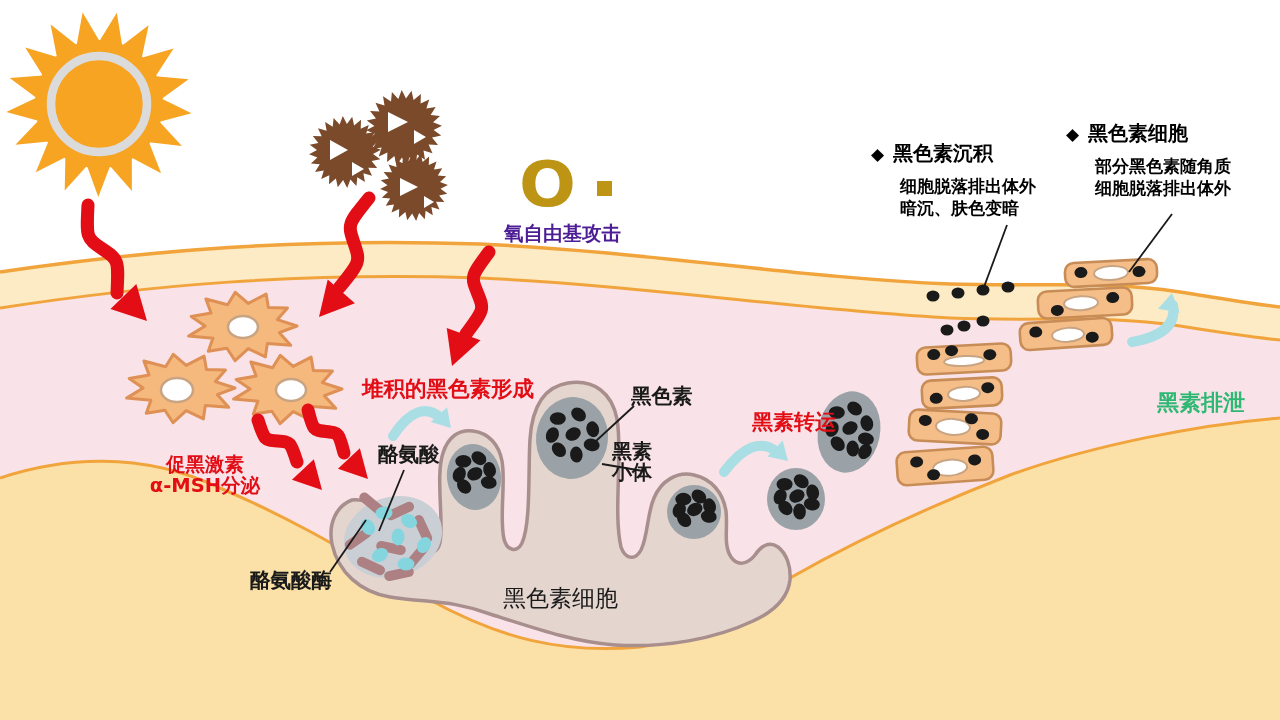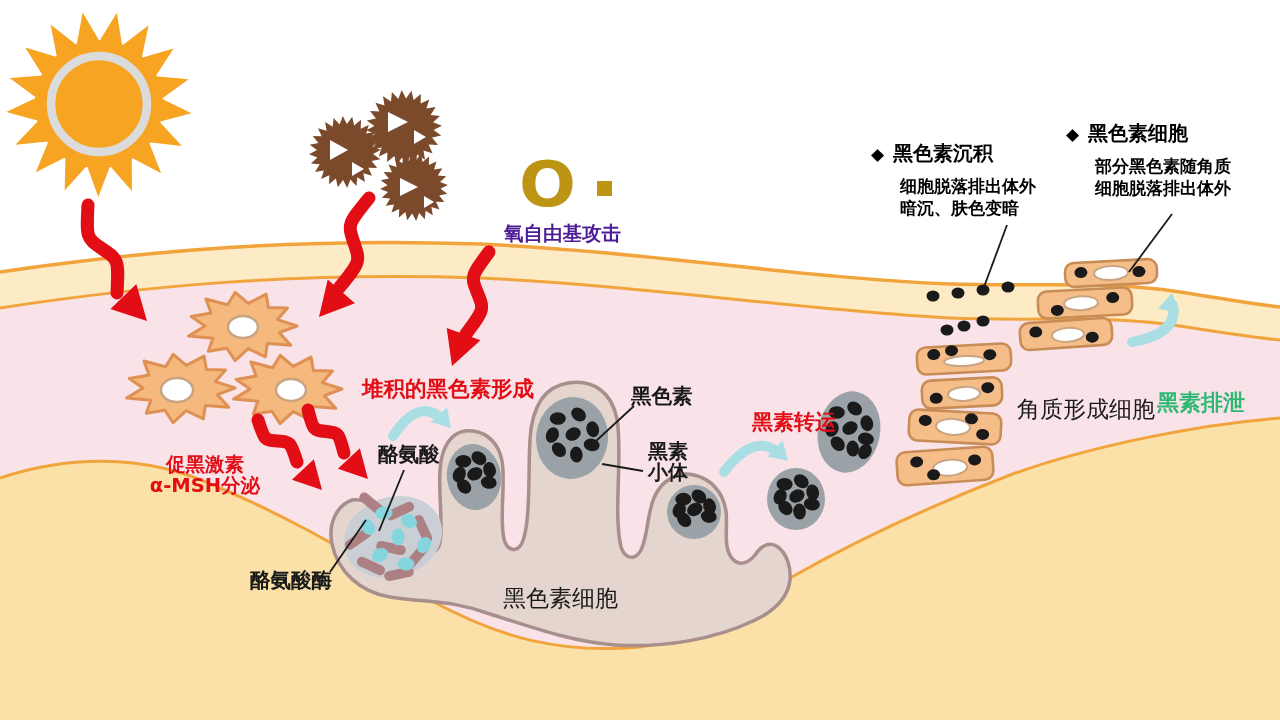--- a/index.html
+++ b/index.html
@@ -248,23 +248,22 @@
 α-MSH分泌</div>
 
   <div class="txt b red" style="left:362px;top:376px;font-size:21.5px;">堆积的黑色素形成</div>
 
   <div class="txt b" style="left:378px;top:442px;font-size:20.5px;">酪氨酸</div>
 
   <div class="txt b" style="left:250px;top:568px;font-size:20.5px;">酪氨酸酶</div>
 
   <div class="txt b" style="left:631px;top:384px;font-size:20.5px;">黑色素</div>
 
-  <div class="txt b" style="left:648px;top:441px;font-size:20px;line-height:21px;">黑素
+  <div class="txt b" style="left:612px;top:441px;font-size:20px;line-height:21px;">黑素
 小体</div>
 
   <div class="txt" style="left:503px;top:585px;font-size:23px;">黑色素细胞</div>
 
   <div class="txt b red" style="left:718px;top:410px;font-size:21px;margin-left:34px;">黑素转运</div>
 
-  <div class="txt" style="left:1017px;top:396px;font-size:23px;">角质形成细胞</div>
 
   <div class="txt b green" style="left:1157px;top:346px;font-size:22px;">黑素排泄</div>
 </div>
 
 </body></html>

